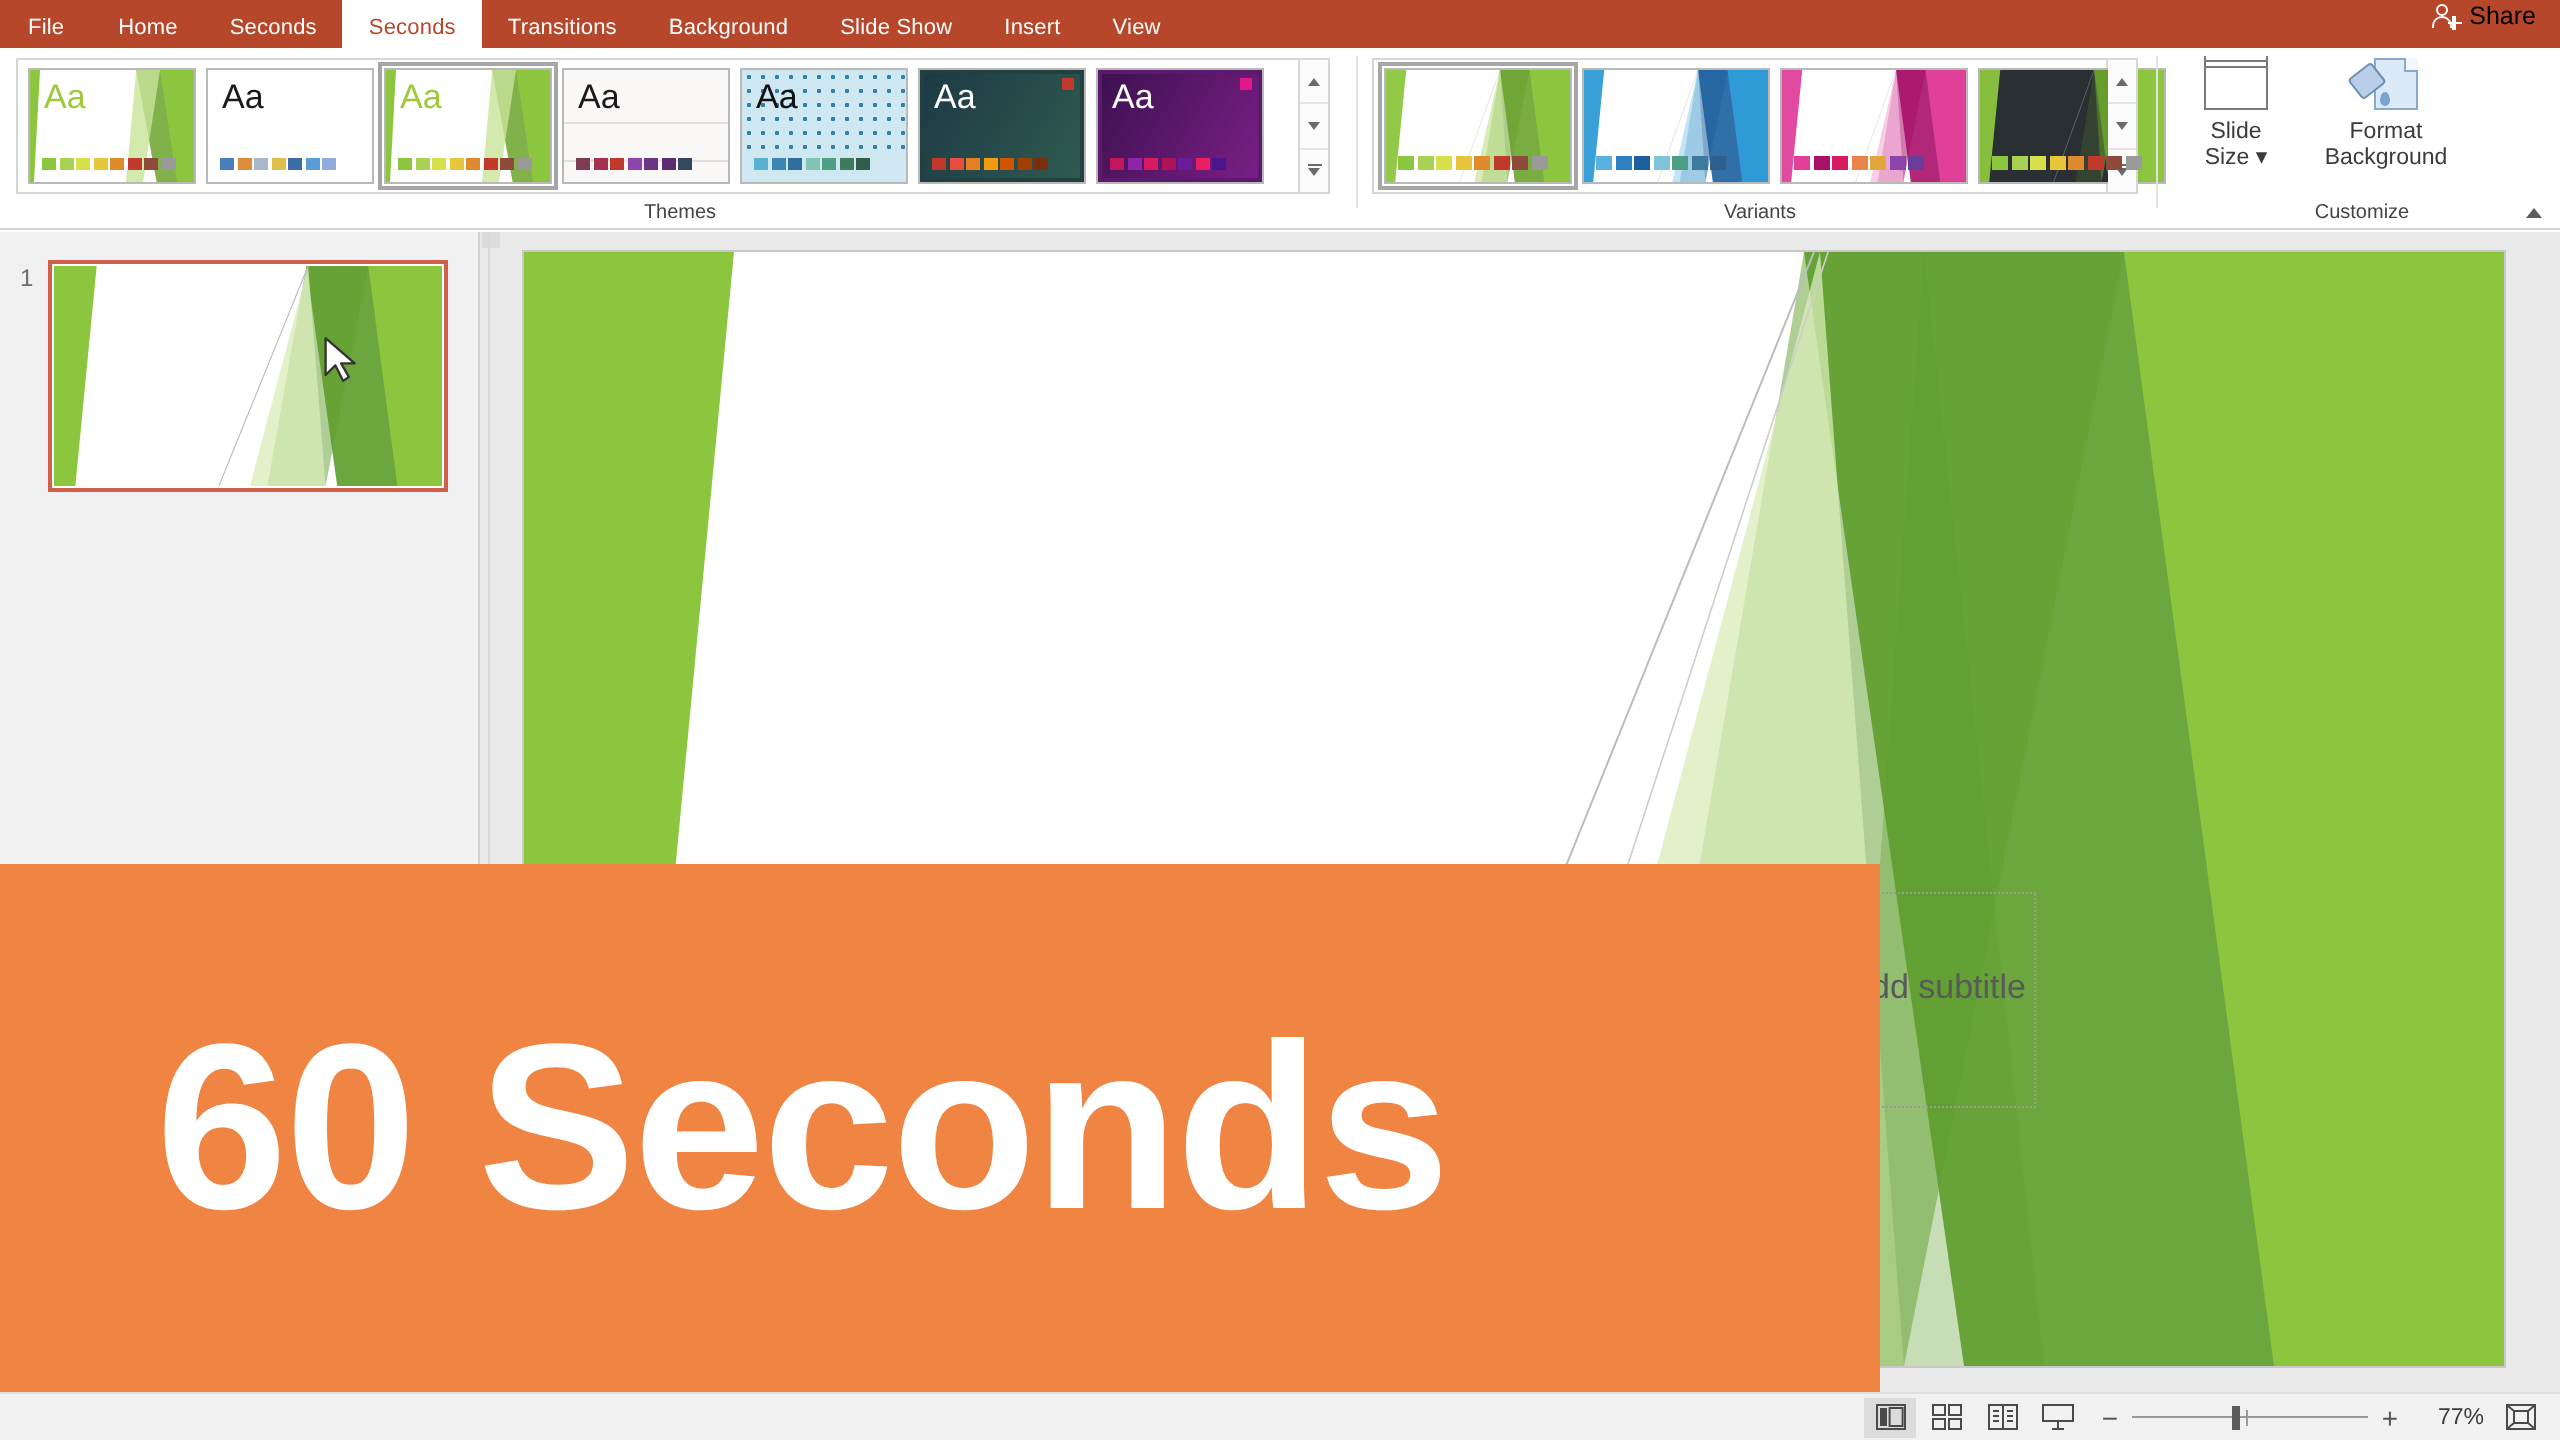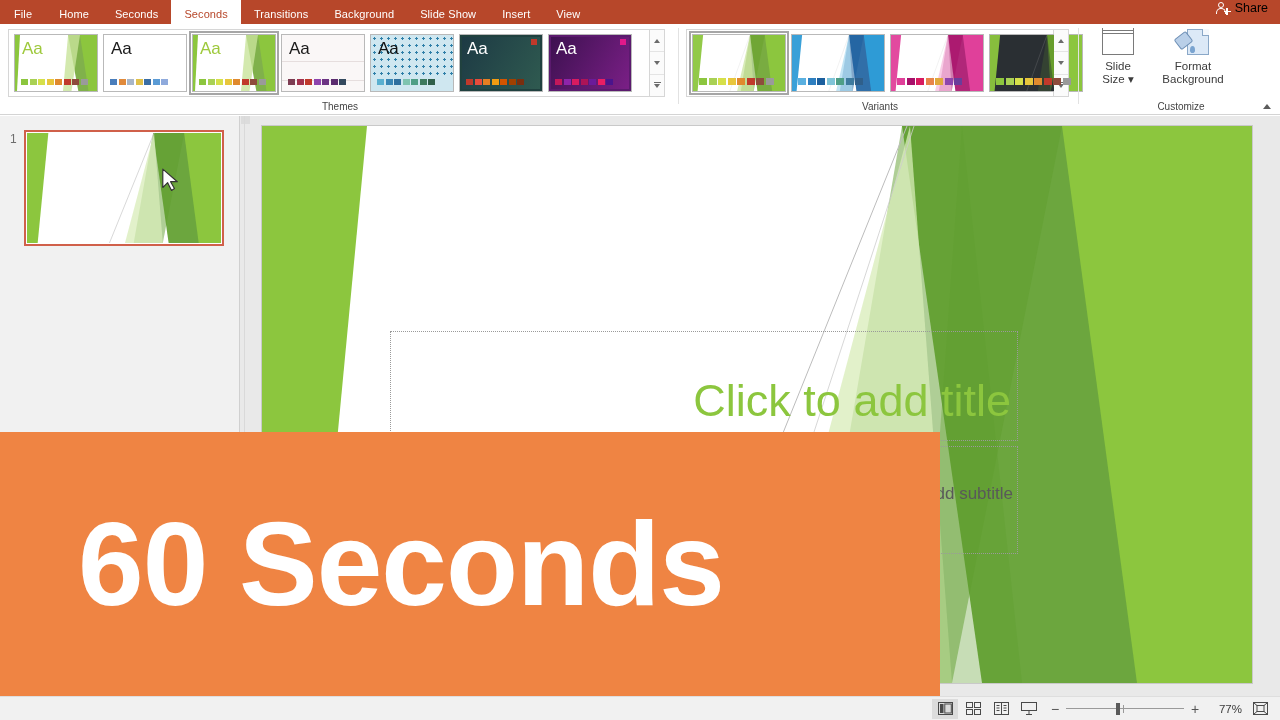--- a/index.html
+++ b/index.html
@@ -578,23 +578,20 @@
         <polygon points="0,0 105,0 52,557 0,557" fill="#8cc63e"></polygon>
         <polygon points="640,0 990,0 990,557 720,557" fill="#5f9e2e" opacity="0.92"></polygon>
         <polygon points="800,0 990,0 990,557 875,557" fill="#8cc63e"></polygon>
         <polygon points="640,0 800,0 690,557 545,557" fill="#5f9e2e" opacity="0.5"></polygon>
         <polygon points="648,0 690,557 500,557" fill="#d8ecb8" opacity="0.75"></polygon>
         <polygon points="700,0 760,557 660,557" fill="#5f9e2e" opacity="0.35"></polygon>
         <line x1="645" y1="0" x2="420" y2="557" stroke="#bcbcbc" stroke-width="1"></line>
         <line x1="652" y1="0" x2="470" y2="557" stroke="#cdcdcd" stroke-width="0.8"></line>
       </svg>
 
-    <div class="ph" id="title-ph">
-      <span class="txt">Click to add title</span>
-    </div>
     <div class="ph" id="subtitle-ph">
       <span class="txt">Click to add subtitle</span>
     </div>
   </div>
 </div>
 
 <div class="statusbar">
   <div class="vbtn active">
     <svg class="vsvg" width="15" height="13" viewBox="0 0 15 13">
       <rect x="0.5" y="0.5" width="14" height="12" fill="none" stroke="#4a4a4a"></rect>

